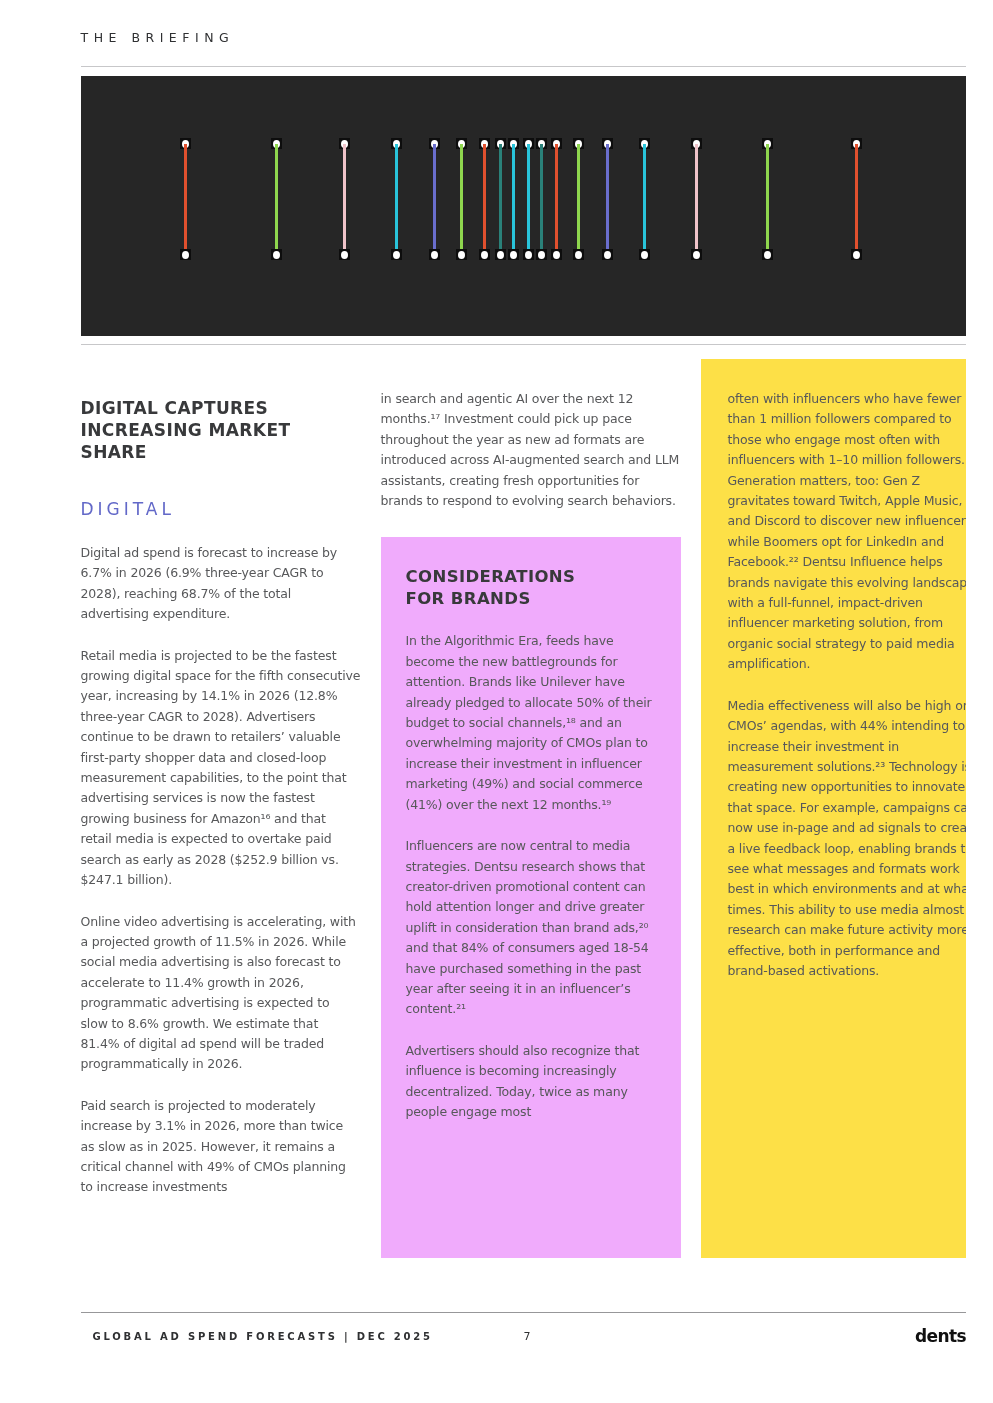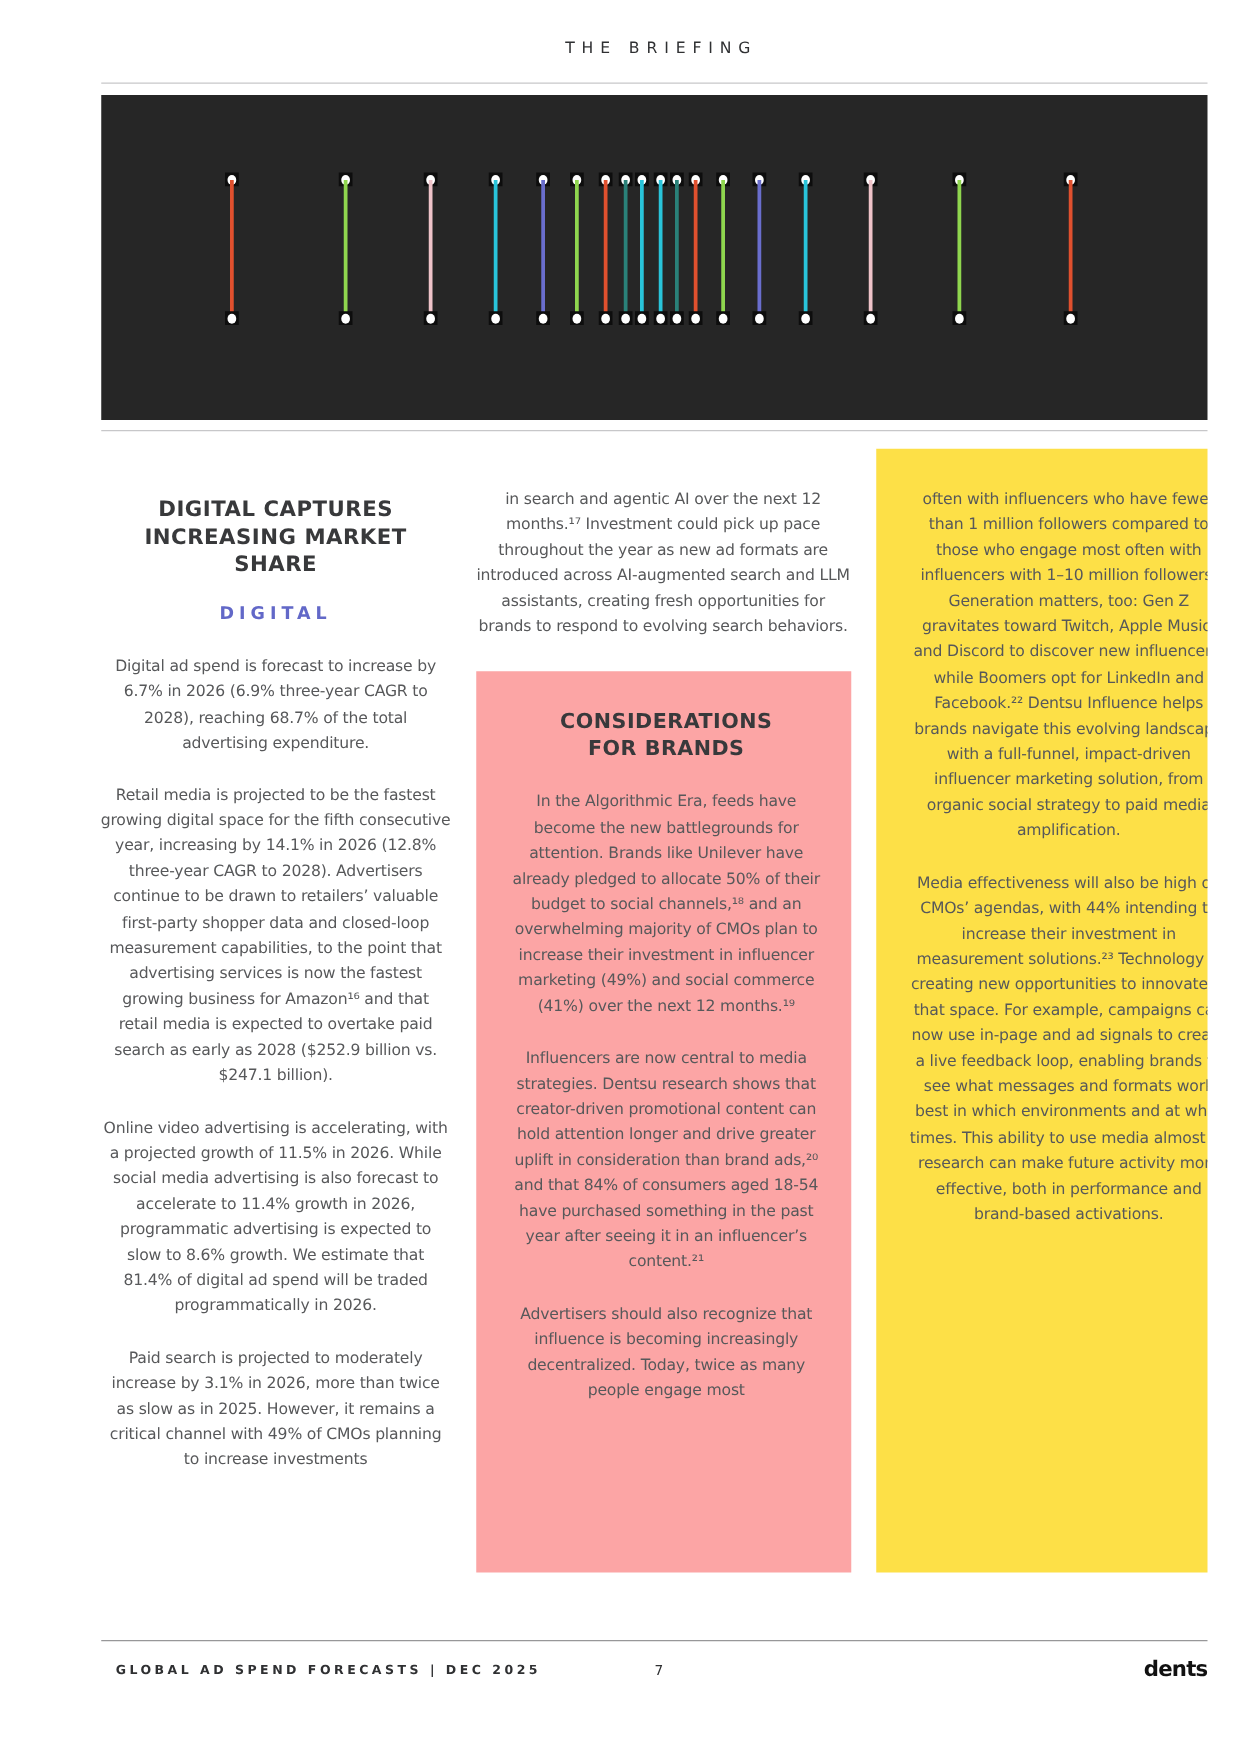--- a/index.html
+++ b/index.html
@@ -5,21 +5,20 @@
   * { margin:0; padding:0; box-sizing:border-box; }
   html,body { background:#ffffff; }
   body { font-family:"DejaVu Sans", sans-serif; }
   .page {
     position:relative;
     width:938px; height:1403px;
     margin:0 auto;
     background:#ffffff;
     padding:30px 43px 0 53px;
     overflow:hidden;
-    text-align:center;
   }
   .content { width:897px; }
 
   
   .eyebrow {
     font-size:12.5px; letter-spacing:5.5px;
     color:#2f3032; font-weight:500;
   }
   .rule { border:none; border-top:1px solid #c7c7c9; height:0; }
   .rule-top { margin-top:21px; }
@@ -55,32 +54,32 @@
   .col-middle { margin-left:0; display:flex; flex-direction:column;gap:15px; }
   .col-right { background:#fde047; padding:30px 15px 0 27px; }
 
   .section-title {
     font-size:17px; font-weight:bold; color:#38393b;
     line-height:22px; letter-spacing:0.4px;
     white-space:pre-line;
     margin-top:38px;
   }
   .kicker {
-    font-size:14px; font-weight:bold; letter-spacing:4px;
-    margin-top:20px;
+    font-size:17px; font-weight:normal; letter-spacing:4px;
+    margin-top:36px;
   }
   p.body {
     font-size:12.5px; line-height:20.4px; letter-spacing:-0.15px;
     color:#57585a; margin-bottom:21px;
   }
   .col-left p.body:first-of-type { margin-top:24px; }
   .col-middle .intro { margin-top:30px; margin-bottom:11px; }
   .gray-box {
     flex:1 1 auto;
-    background:#fca5a5;
+    background:#f0abfc;
     padding:29px 20px 0 25px;
   }
   .box-title {
     font-size:16.5px; font-weight:bold; color:#38393b;
     line-height:22px; letter-spacing:0.4px;
     white-space:pre-line;
     margin-bottom:21px;
   }
 
   

